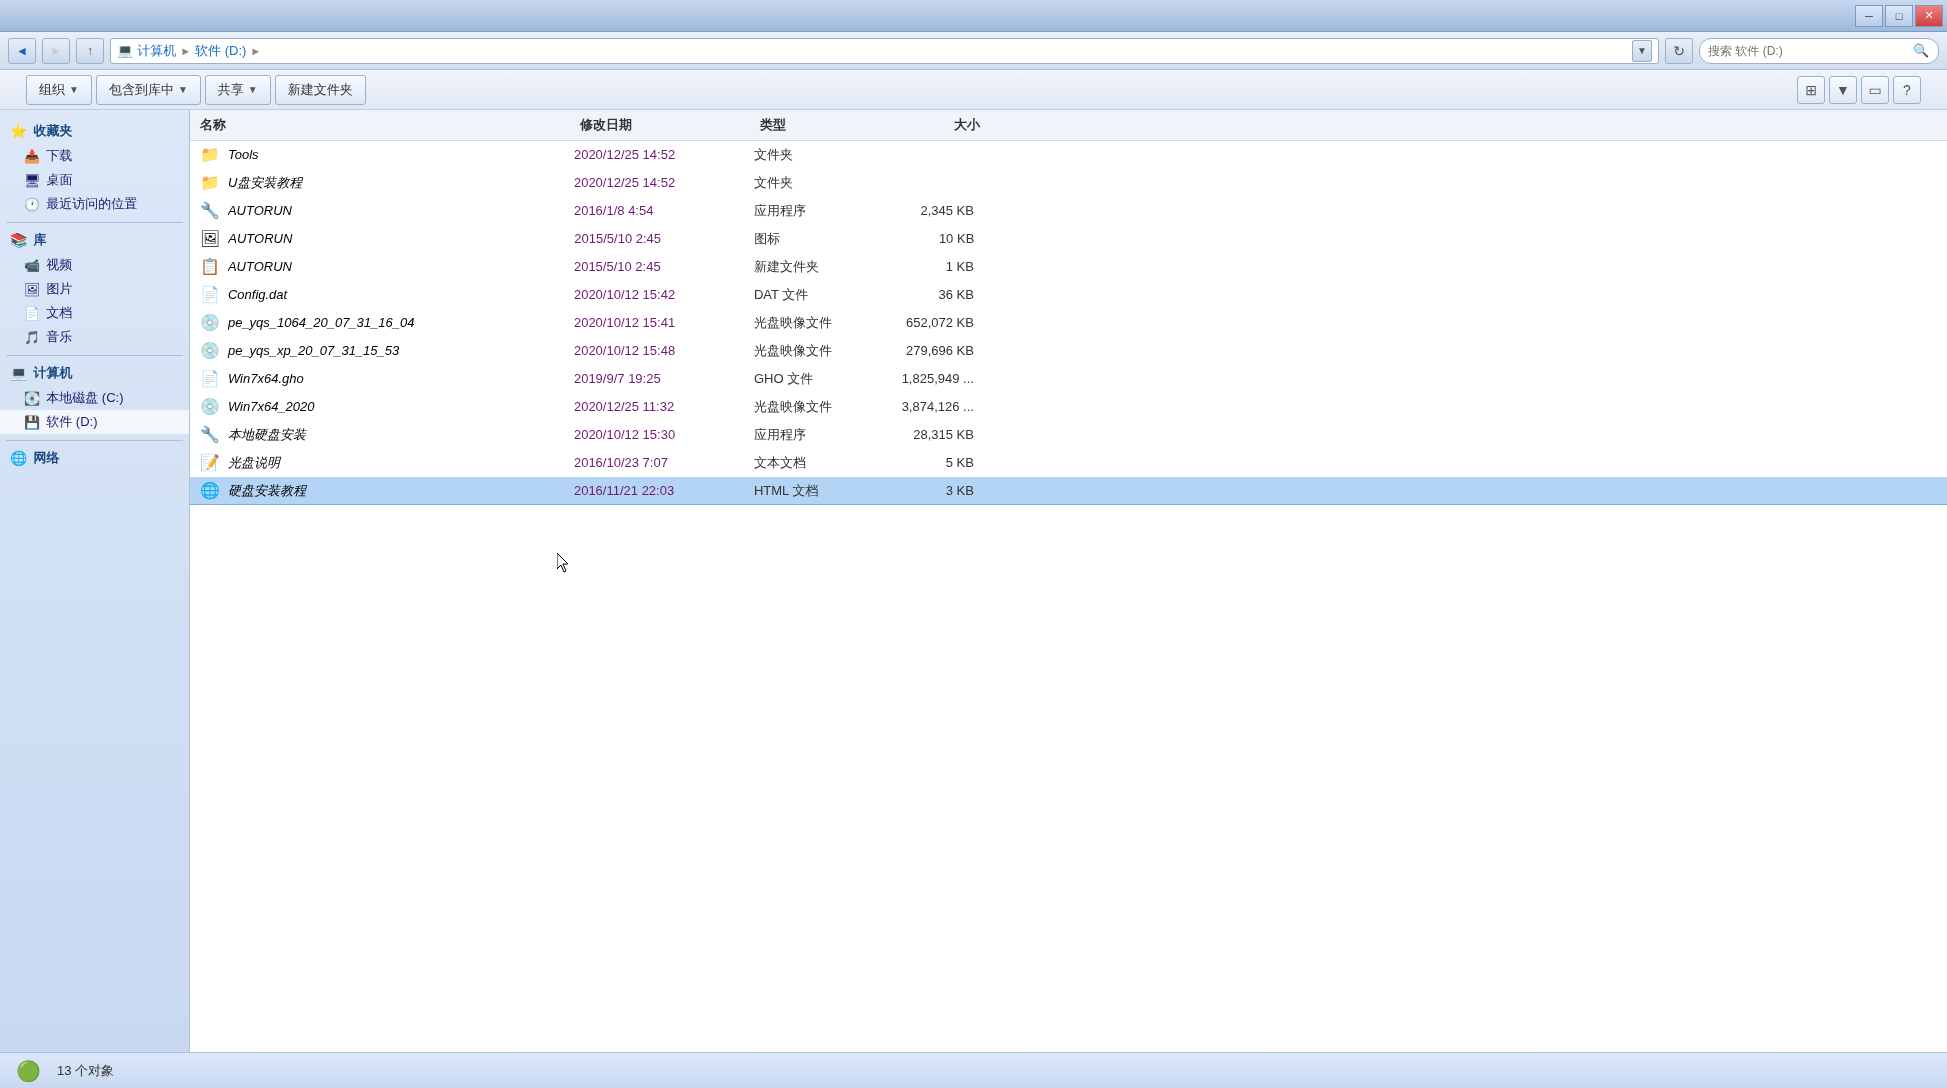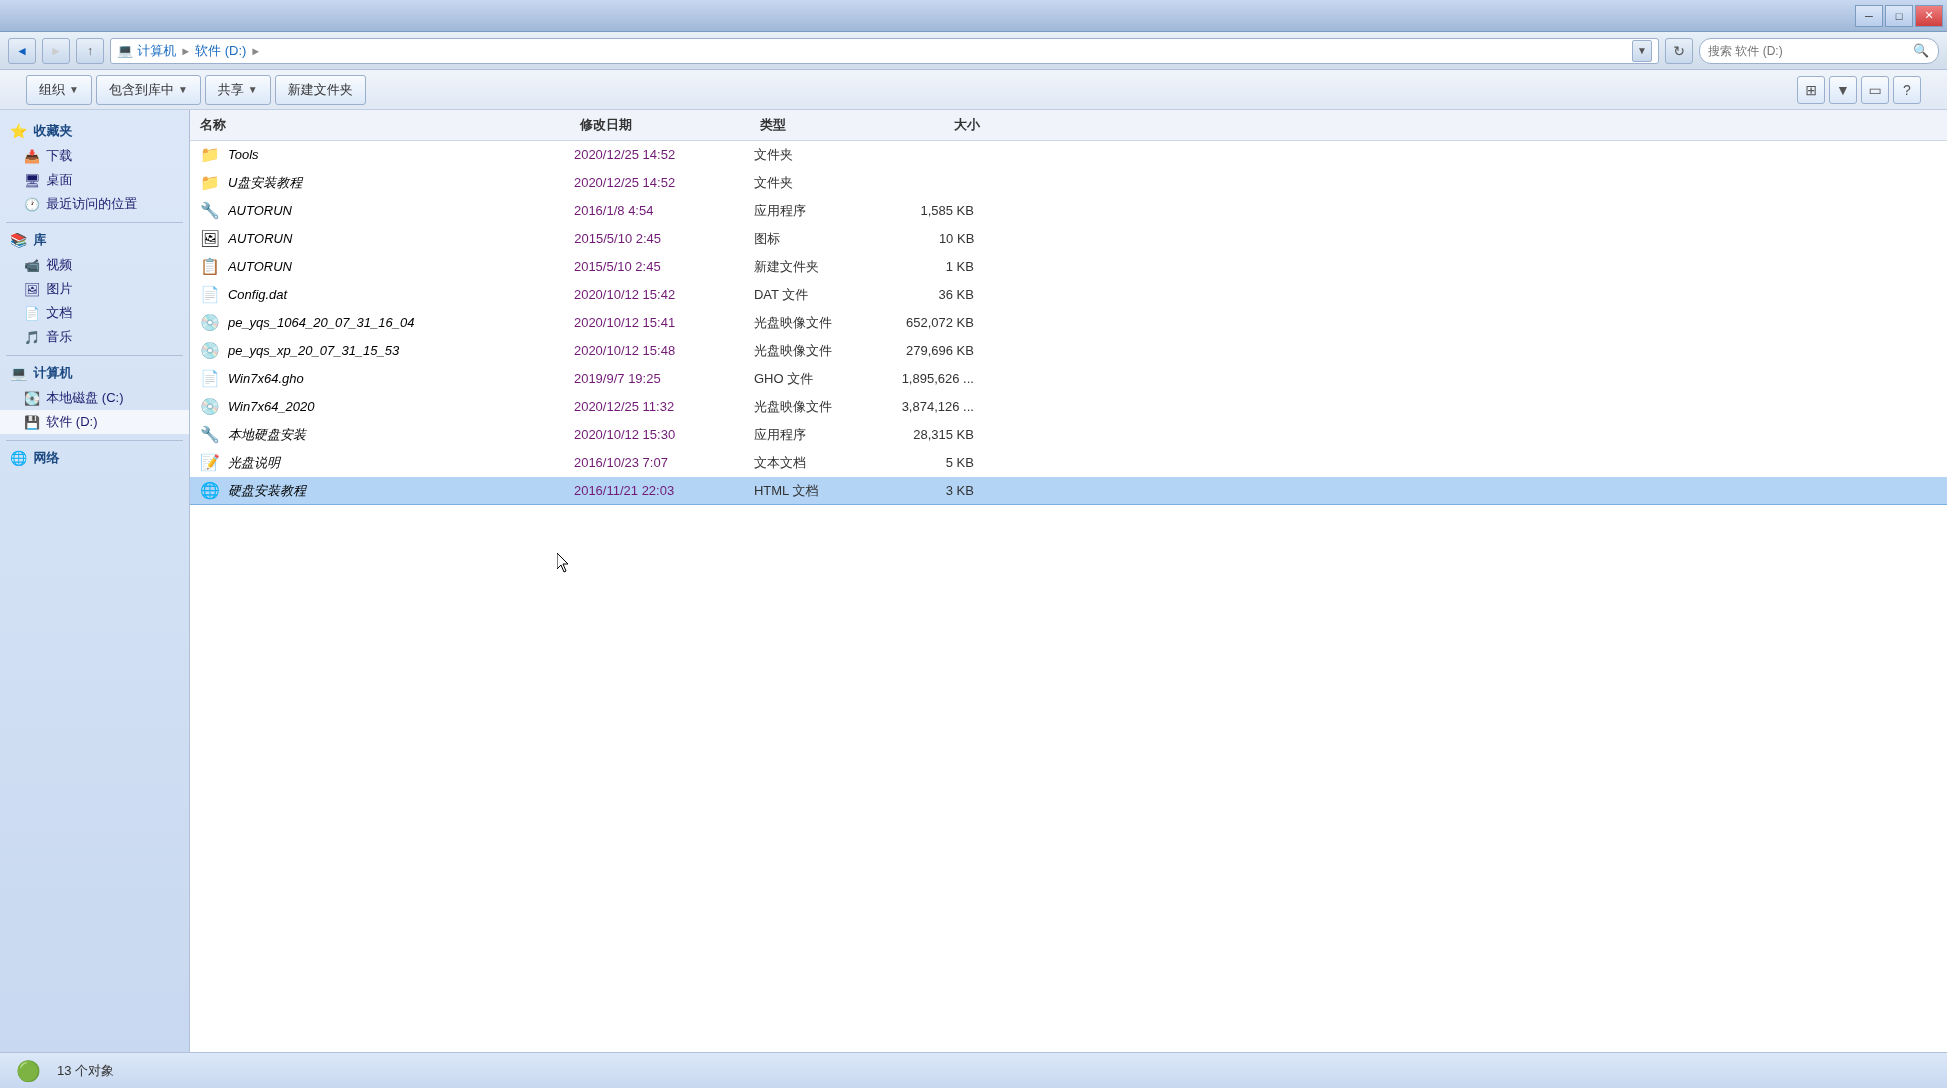--- a/index.html
+++ b/index.html
@@ -436,21 +436,21 @@
           <span class="file-name">U盘安装教程</span>
           <span class="file-date">2020/12/25 14:52</span>
           <span class="file-type">文件夹</span>
           <span class="file-size"></span>
         </div>
         <div class="file-row">
           <span class="file-icon">🔧</span>
           <span class="file-name">AUTORUN</span>
           <span class="file-date">2016/1/8 4:54</span>
           <span class="file-type">应用程序</span>
-          <span class="file-size">1,585 KB</span>
+          <span class="file-size">2,345 KB</span>
         </div>
         <div class="file-row">
           <span class="file-icon">🖼</span>
           <span class="file-name">AUTORUN</span>
           <span class="file-date">2015/5/10 2:45</span>
           <span class="file-type">图标</span>
           <span class="file-size">10 KB</span>
         </div>
         <div class="file-row">
           <span class="file-icon">📋</span>
@@ -478,21 +478,21 @@
           <span class="file-name">pe_yqs_xp_20_07_31_15_53</span>
           <span class="file-date">2020/10/12 15:48</span>
           <span class="file-type">光盘映像文件</span>
           <span class="file-size">279,696 KB</span>
         </div>
         <div class="file-row">
           <span class="file-icon">📄</span>
           <span class="file-name">Win7x64.gho</span>
           <span class="file-date">2019/9/7 19:25</span>
           <span class="file-type">GHO 文件</span>
-          <span class="file-size">1,895,626 ...</span>
+          <span class="file-size">1,825,949 ...</span>
         </div>
         <div class="file-row">
           <span class="file-icon">💿</span>
           <span class="file-name">Win7x64_2020</span>
           <span class="file-date">2020/12/25 11:32</span>
           <span class="file-type">光盘映像文件</span>
           <span class="file-size">3,874,126 ...</span>
         </div>
         <div class="file-row">
           <span class="file-icon">🔧</span>

